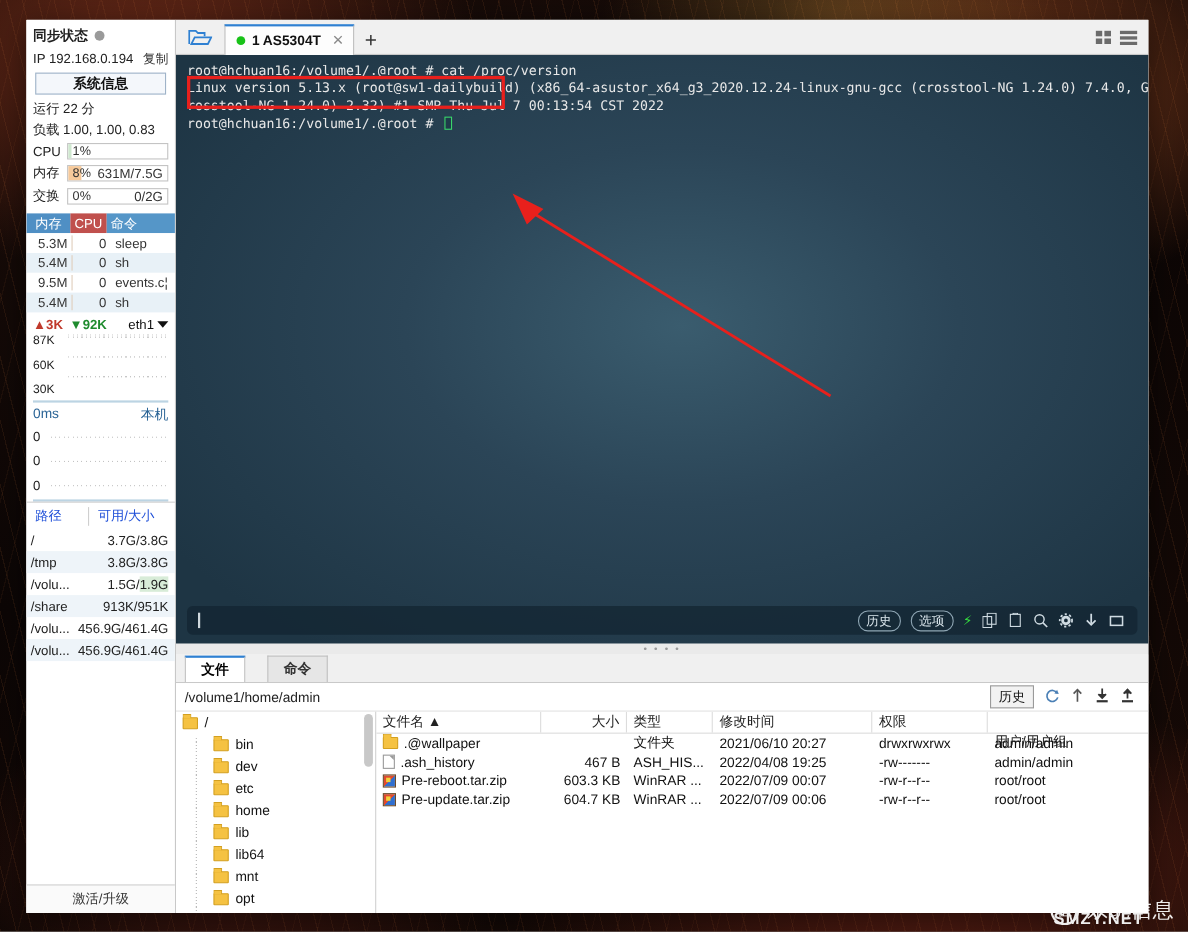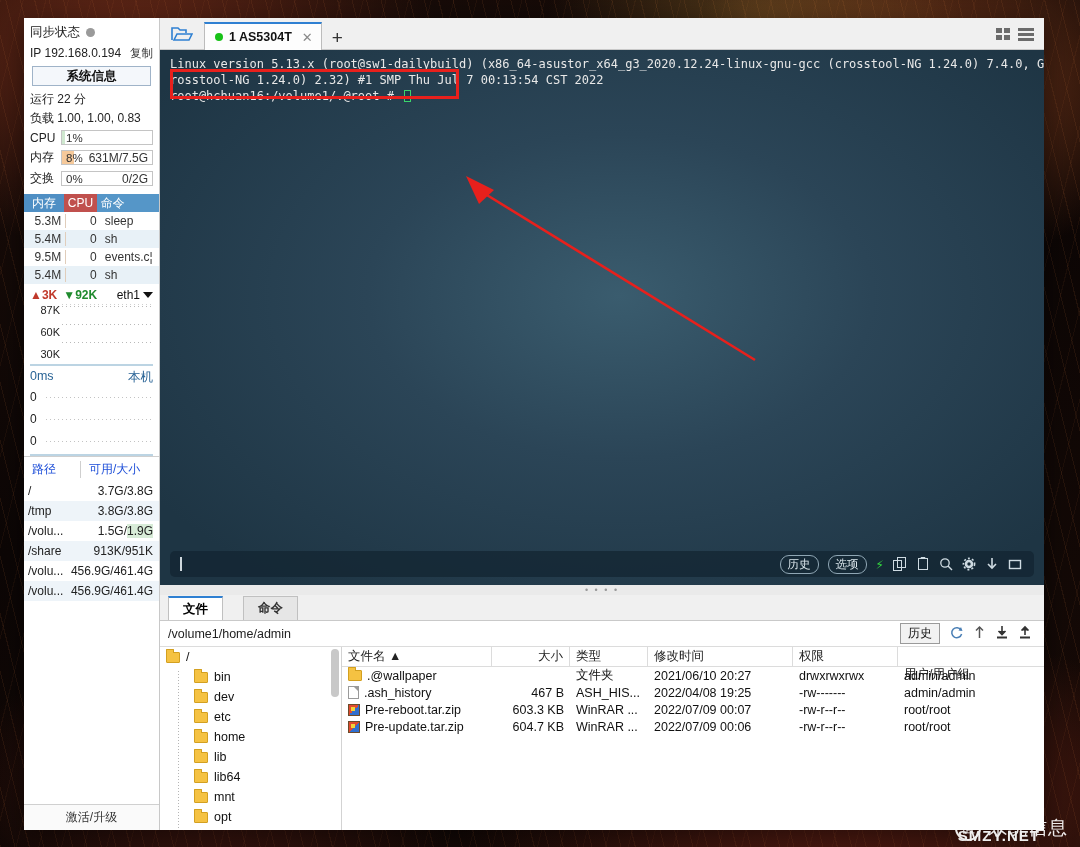--- a/index.html
+++ b/index.html
@@ -66,21 +66,21 @@
 
   
   .win-body { flex:1; display:flex; min-height:0; background:#f0f0f0; }
 
   
   .sidebar {
     width: 136px; flex:none; background:#ffffff; border-right:1px solid #c8c8c8;
     display:flex; flex-direction:column; font-size:12px; color:#222;
     min-height:0;
   }
-  .sb-row { display:flex; align-items:center; gap:6px; padding: 3px 6px; }
+  .sb-row { display:flex; align-items:center; gap:6px; padding: 3px 6px; font-weight: bold; }
   .sb-sync { padding-top:6px; }
   .sb-label { font-size:12.5px; }
   .dot-gray { width:9px; height:9px; border-radius:50%; background:#9a9a9a; display:inline-block; }
   .sb-ip { font-size:12px; padding: 2px 6px 2px 6px; display:flex; align-items:baseline; gap:5px;}
   .sb-ip .copy { color:#333; margin-left:auto; font-size:11.5px; }
   .sysinfo-btn {
     margin: 3px 8px 4px 8px; height:20px; border:1px solid #9fb3c8; background:#f4f7fb;
     display:flex; align-items:center; justify-content:center; font-size:12.5px; color:#111;
     font-weight:600;
   }
@@ -108,21 +108,21 @@
   .pc-cpu { flex:0.9; text-align:right; padding-right:4px; }
   .pc-cmd { flex:1.6; padding-left:4px; overflow:hidden; white-space:nowrap; }
 
   
   .net-head { display:flex; align-items:center; gap:6px; padding:4px 6px 2px 6px; font-size:12px; }
   .net-up { color:#c0392b; font-weight:600; }
   .net-down { color:#1f8b2e; font-weight:600; }
   .net-if { margin-left:auto; color:#111; display:flex; align-items:center; gap:3px; }
   .caret-down { width:0;height:0;border-left:5px solid transparent;border-right:5px solid transparent;border-top:6px solid #111; }
   .graph-wrap { position:relative; height:56px; margin:0 6px 2px 6px; }
-  .graph-ylabels { position:absolute; left:0; top:0; bottom:0; width:30px; font-size:11px; color:#222; display:flex; flex-direction:column; justify-content:space-between;align-items:flex-end; }
+  .graph-ylabels { position:absolute; left:0; top:0; bottom:0; width:30px; font-size:11px; color:#222; display:flex; flex-direction:column; justify-content:space-between; }
   .graph-area { position:absolute; left:32px; right:0; top:0; bottom:0;
     background-image: repeating-linear-gradient(to right, rgba(120,120,120,.35) 0 1px, transparent 1px 4px);
     background-position: 0 0, 0 0;
     background-size: 100% 1px;
     background-repeat: no-repeat;
   }
   .gridline { position:absolute; left:0; right:0; height:1px;
     background-image: repeating-linear-gradient(to right, #b9b9b9 0 1px, transparent 1px 4px); }
   .bars { position:absolute; inset:0; display:flex; align-items:flex-end; gap:0px; }
   .bar { flex:1; position:relative; }
@@ -573,20 +573,21 @@
           </svg>
           <svg width="16" height="14" viewBox="0 0 16 14">
             <rect x="0" y="1" width="16" height="3" fill="#6b6b6b"></rect>
             <rect x="0" y="6" width="16" height="3" fill="#6b6b6b"></rect>
             <rect x="0" y="11" width="16" height="3" fill="#6b6b6b"></rect>
           </svg>
         </div>
       </div>
 
       <div class="terminal">
+        <div class="term-line">root@hchuan16:/volume1/.@root # cat /proc/version</div>
         <div class="term-line">Linux version 5.13.x (root@sw1-dailybuild) (x86_64-asustor_x64_g3_2020.12.24-linux-gnu-gcc (crosstool-NG 1.24.0) 7.4.0, GNU ld (c</div>
         <div class="term-line">rosstool-NG 1.24.0) 2.32) #1 SMP Thu Jul 7 00:13:54 CST 2022</div>
         <div class="term-line"><span>root@hchuan16:/volume1/.@root # </span><span class="cursor-block"></span></div>
 
         <div class="redbox"></div>
         <svg class="arrow" width="320" height="200" viewBox="0 0 320 200">
           <line x1="295" y1="190" x2="22" y2="22" stroke="#e8201c" stroke-width="2.6"></line>
           <polygon points="6,6 34,20 19,34" fill="#e8201c"></polygon>
         </svg>
 

